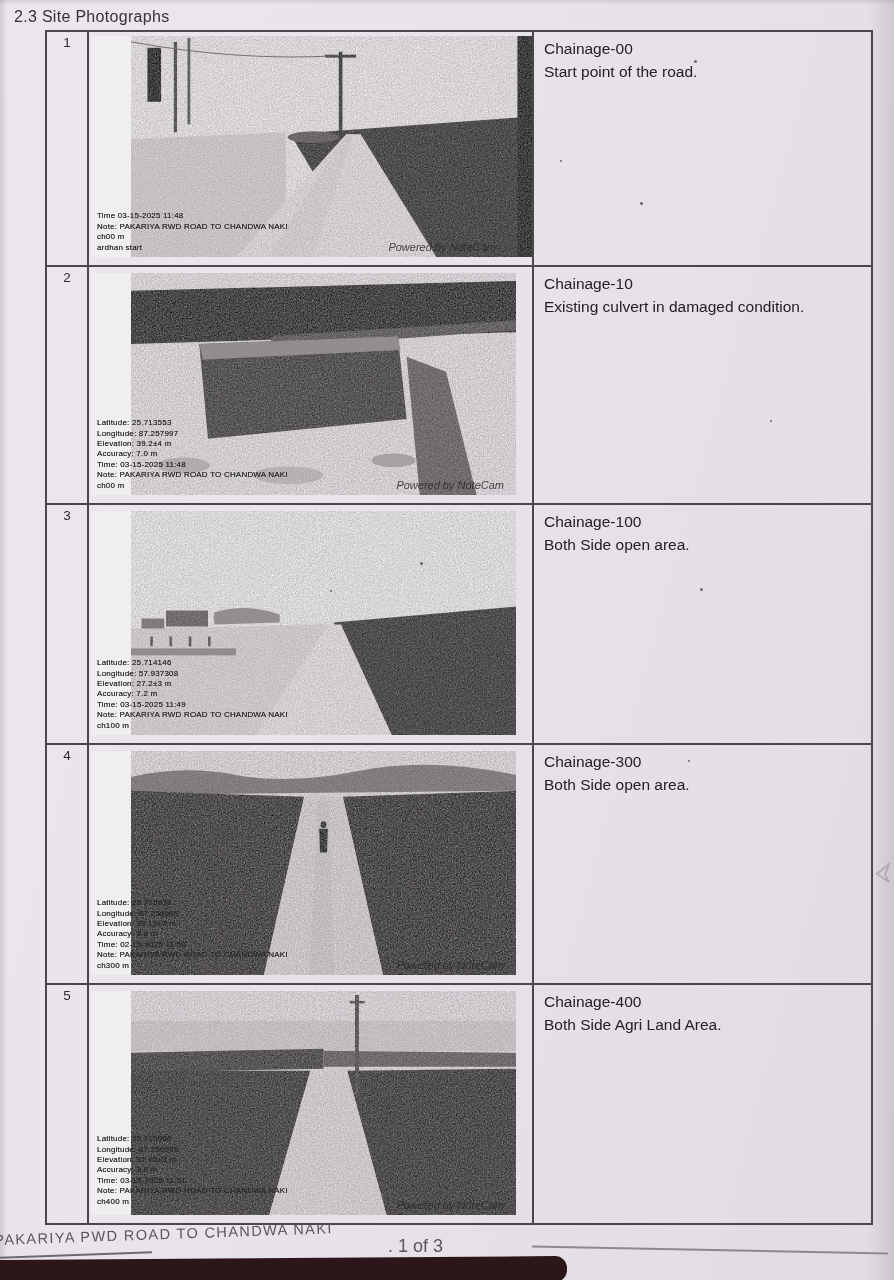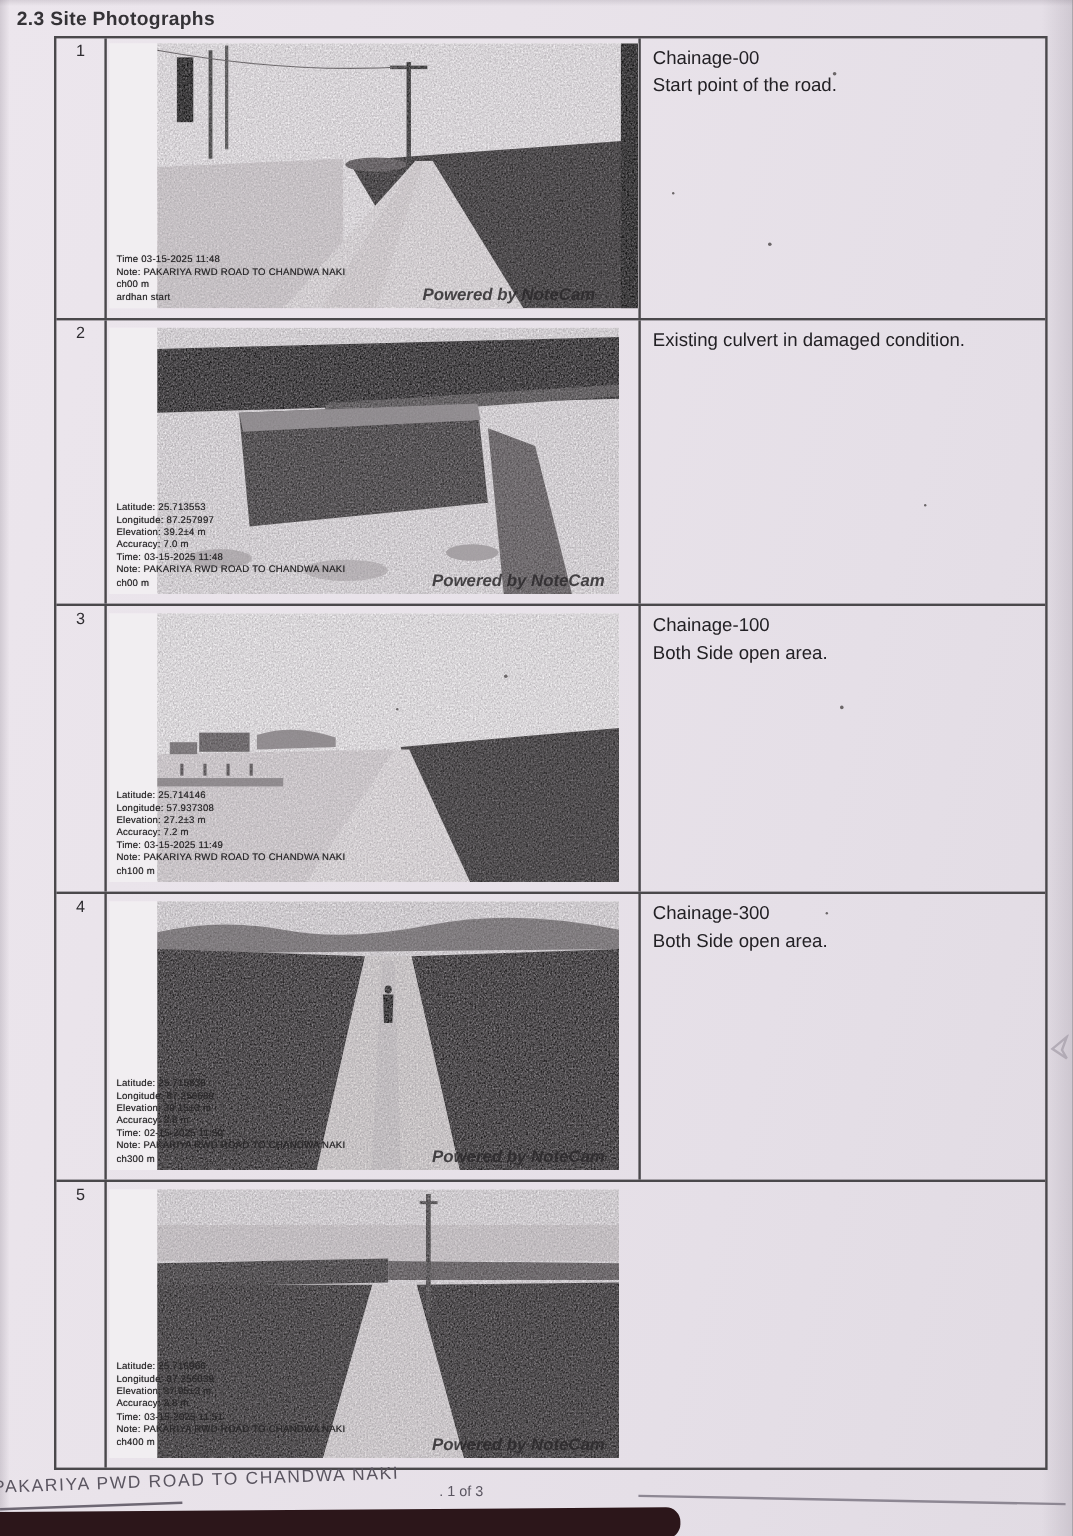--- a/index.html
+++ b/index.html
@@ -5,47 +5,47 @@
   html,body{margin:0;padding:0;background:#555;}
   .paper{
     position:relative;width:894px;height:1280px;overflow:hidden;
     background:linear-gradient(105deg,#ece6ed 0%,#e9e3ea 35%,#e5dfe7 70%,#e1dbe3 100%);
     font-family:"Liberation Sans","DejaVu Sans",sans-serif;color:#2e2e2e;
   }
   .paper::before{content:"";position:absolute;inset:0;pointer-events:none;
     background:linear-gradient(90deg,rgba(90,80,95,.18) 0,rgba(0,0,0,0) 8px),
                linear-gradient(180deg,rgba(90,80,95,.15) 0,rgba(0,0,0,0) 5px),
                linear-gradient(270deg,rgba(120,110,125,.20) 0,rgba(0,0,0,0) 26px);}
-  .heading{position:absolute;left:14px;top:8px;font-size:16px;font-weight:bold;
+  .heading{position:absolute;left:14px;top:8px;font-size:16px;font-weight:normal;
     color:#343236;letter-spacing:.3px;}
   .phototable{position:absolute;left:45px;top:30px;width:828px;height:1195px;
     border:2px solid #4a484b;box-sizing:border-box;display:flex;flex-direction:column;}
   .row{display:flex;box-sizing:border-box;}
   .row + .row{border-top:2px solid #4a484b;}
   .cell-num{width:42px;box-sizing:border-box;border-right:2px solid #4a484b;
     text-align:center;padding-top:3px;font-size:13.5px;color:#2e2c30;}
   .cell-photo{width:443px;position:relative;box-sizing:border-box;}
   .cell-caption{flex:1;box-sizing:border-box;border-left:2px solid #4a484b;
     padding:5px 10px;font-size:15.5px;font-weight:normal;color:#232125;line-height:1.5;}
   .photo{position:absolute;inset:6px 16px 8px 2px;overflow:hidden;background:#efecef;
     filter:blur(.3px) contrast(1.02);padding-left:40px;}
   .photo.full{inset:4px 0 8px 2px;}
   .photo svg{display:block;width:100%;height:100%;}
   .gps{position:absolute;left:6px;bottom:4px;font-size:8px;line-height:1.3;
     color:#2c2a2c;text-shadow:0 0 .6px rgba(40,40,40,.7);letter-spacing:.2px;}
   .gps div{white-space:nowrap;}
-  .wm{position:absolute;right:12px;bottom:4px;font-size:14px;font-weight:bold;
+  .wm{position:absolute;right:12px;bottom:4px;font-size:11px;font-weight:normal;
     font-style:italic;color:rgba(45,42,45,.85);filter:blur(.5px);}
   .wm.in1{right:36px;}
   .wm:empty{display:none;}
   .footer-left{position:absolute;left:-6px;top:1232px;font-size:14.5px;color:#5a5560;
     letter-spacing:1.4px;transform:rotate(-2deg);transform-origin:left top;white-space:nowrap;}
   .footer-underline{position:absolute;left:0;top:1254px;width:152px;height:2px;
     background:#6d6773;transform:rotate(-2deg);}
-  .footer-page{position:absolute;left:366px;top:1236px;font-size:12px;color:#5a5560;}
+  .footer-page{position:absolute;left:388px;top:1236px;font-size:18px;color:#5a5560;}
   .bottom-bar{position:absolute;left:-8px;top:1258px;width:575px;height:26px;
     background:#2c161a;border-radius:4px 12px 12px 4px;transform:rotate(-.4deg);}
   .bottom-line{position:absolute;left:532px;top:1249px;width:356px;height:2px;
     background:#8d8793;transform:rotate(1.1deg);}
   .clip-artifact{position:absolute;right:3px;top:862px;width:16px;height:26px;opacity:.8;}
   .speck{position:absolute;border-radius:50%;background:#6b6668;}
 </style>
 </head>
 <body>
 
@@ -121,20 +121,21 @@
             <div>Elevation: 39.2±4 m</div>
             <div>Accuracy: 7.0 m</div>
             <div>Time: 03-15-2025 11:48</div>
             <div>Note: PAKARIYA RWD ROAD TO CHANDWA NAKI</div>
             <div>ch00 m</div>
           </div>
           <div class="wm">Powered by NoteCam</div>
         </div>
       </div>
       <div class="cell-caption">
+        <div>Chainage-10</div>
         <div>Existing culvert in damaged condition.</div>
       </div>
     </div>
 
     <div class="row" style="height:240px">
       <div class="cell-num">3</div>
       <div class="cell-photo">
         <div class="photo">
           <svg viewBox="0 0 440 225" preserveAspectRatio="none">
             <rect width="440" height="225" fill="#f0eef0"></rect>
@@ -223,20 +224,24 @@
             <div>Longitude: 87.256039</div>
             <div>Elevation: 37.95±3 m</div>
             <div>Accuracy: 3.8 m</div>
             <div>Time: 03-15-2025 11:51</div>
             <div>Note: PAKARIYA RWD ROAD TO CHANDWA NAKI</div>
             <div>ch400 m</div>
           </div>
           <div class="wm">Powered by NoteCam</div>
         </div>
       </div>
+      <div class="cell-caption">
+        <div>Chainage-400</div>
+        <div>Both Side Agri Land Area.</div>
+      </div>
     </div>
 
   </div>
 
   <div class="footer-left">PAKARIYA PWD ROAD TO CHANDWA NAKI</div>
   <div class="footer-underline"></div>
   <div class="footer-page">. 1 of 3</div>
 
   <div class="bottom-bar"></div>
   <div class="bottom-line"></div>

